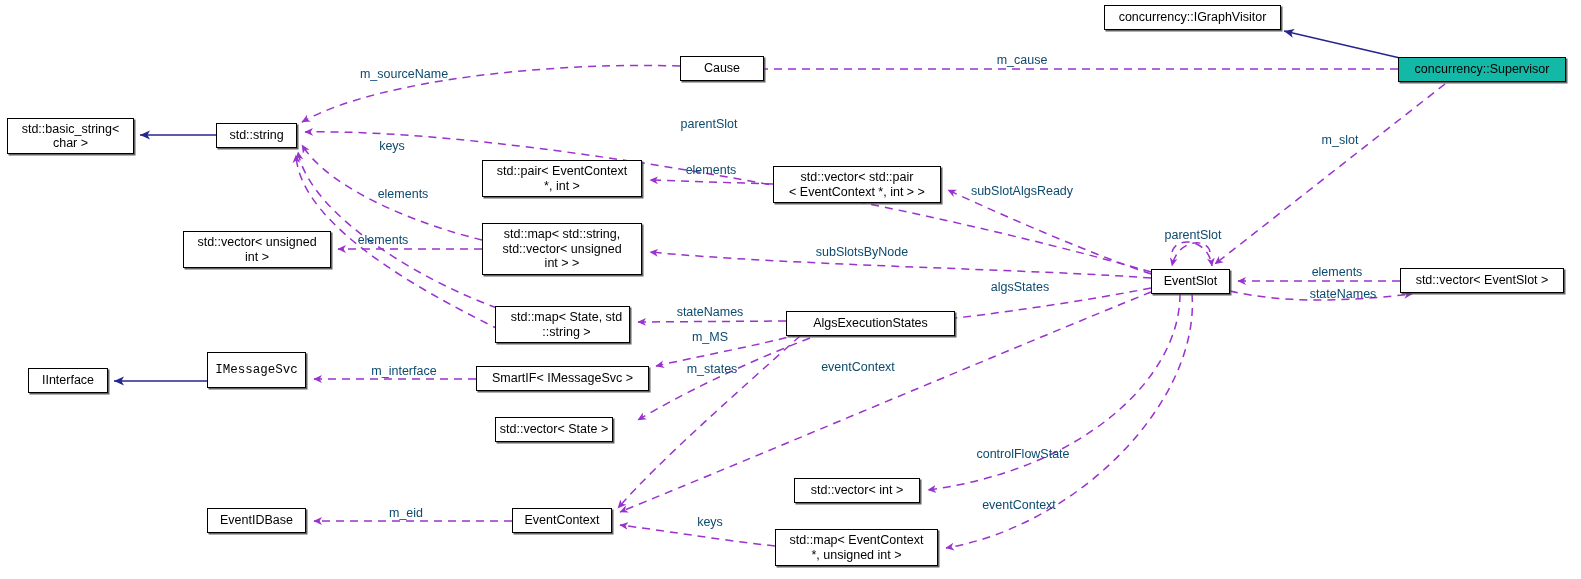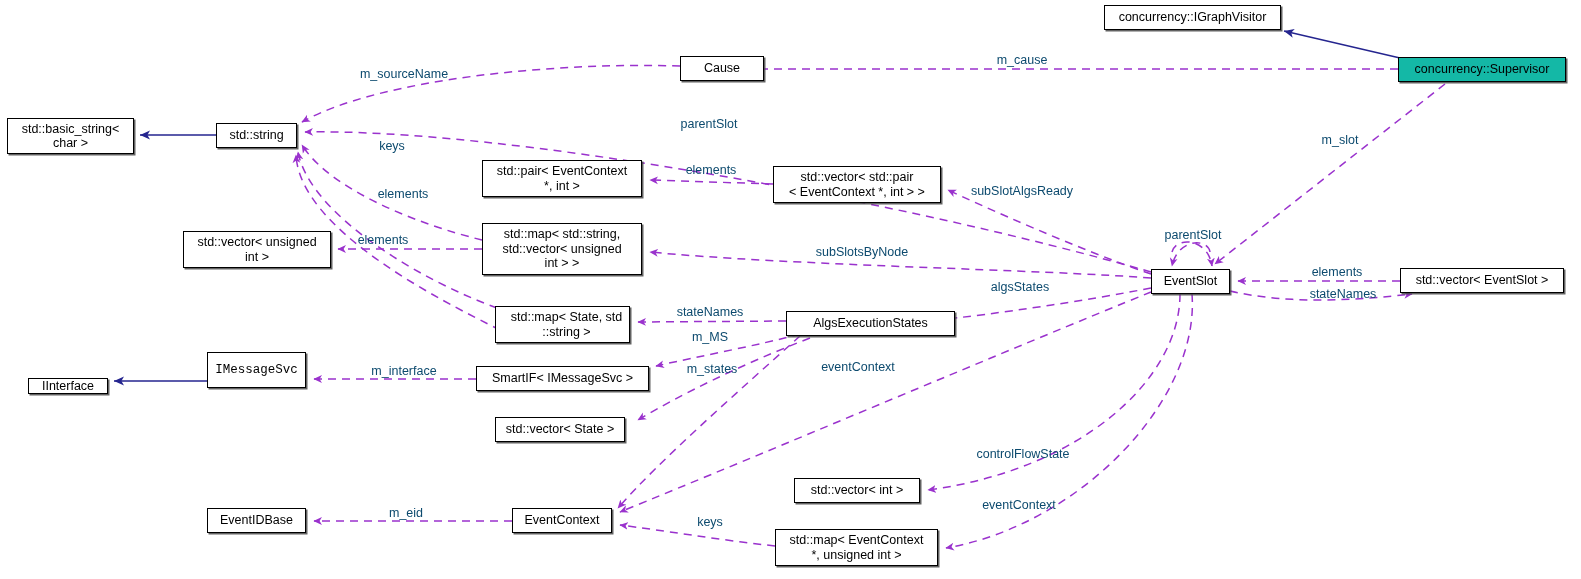--- a/index.html
+++ b/index.html
@@ -118,24 +118,24 @@
       <div class="node" style="left: 183px; top: 231px; width: 148px; height: 37px;">std::vector&lt; unsigned
 int &gt;</div>
       <div class="node" style="left: 482px; top: 223px; width: 160px; height: 52px;">std::map&lt; std::string,
 std::vector&lt; unsigned
 int &gt; &gt;</div>
       <div class="node" style="left: 1151px; top: 269px; width: 79px; height: 25px;">EventSlot</div>
       <div class="node" style="left: 1400px; top: 268px; width: 164px; height: 25px;">std::vector&lt; EventSlot &gt;</div>
       <div class="node" style="left: 495px; top: 306px; width: 135px; height: 37px; padding-left: 8px;">std::map&lt; State, std
 ::string &gt;</div>
       <div class="node" style="left: 786px; top: 311px; width: 169px; height: 25px;">AlgsExecutionStates</div>
-      <div class="node" style="left: 28px; top: 368px; width: 80px; height: 16px; margin-top: 10px;">IInterface</div>
+      <div class="node" style="left: 28px; top: 368px; width: 80px; height: 25px;">IInterface</div>
       <div class="node" style="left: 207px; top: 352px; width: 99px; height: 36px; font-family: Liberation Mono, monospace;">IMessageSvc</div>
       <div class="node" style="left: 476px; top: 366px; width: 173px; height: 25px;">SmartIF&lt; IMessageSvc &gt;</div>
-      <div class="node" style="left: 495px; top: 417px; width: 130px; height: 25px;">std::vector&lt; State &gt;</div>
+      <div class="node" style="left: 495px; top: 417px; width: 118px; height: 25px;">std::vector&lt; State &gt;</div>
       <div class="node" style="left: 794px; top: 478px; width: 126px; height: 25px;">std::vector&lt; int &gt;</div>
       <div class="node" style="left: 207px; top: 508px; width: 99px; height: 25px;">EventIDBase</div>
       <div class="node" style="left: 512px; top: 508px; width: 100px; height: 25px;">EventContext</div>
       <div class="node" style="left: 775px; top: 529px; width: 163px; height: 37px;">std::map&lt; EventContext
 *, unsigned int &gt;</div>
     </div>
   <div id="labels-layer">
       <div class="edge-label" style="left: 404px; top: 74px;">m_sourceName</div>
       <div class="edge-label" style="left: 1022px; top: 60px;">m_cause</div>
       <div class="edge-label" style="left: 709px; top: 124px;">parentSlot</div>

